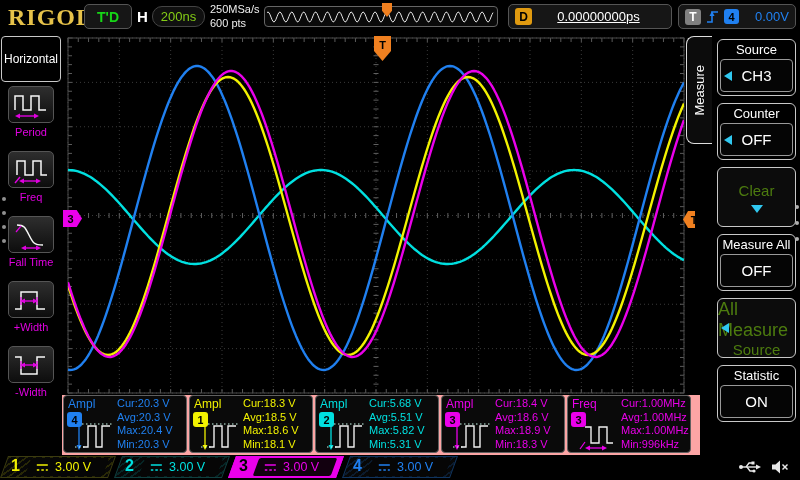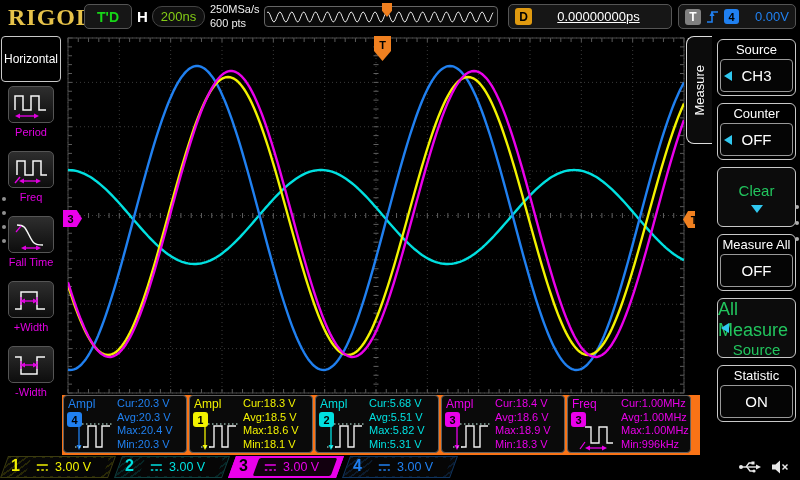--- a/index.html
+++ b/index.html
@@ -61,30 +61,30 @@
     border:1px solid #ddd; border-right:none; border-radius:8px 0 0 8px; display:flex;
     align-items:center; justify-content:center; }
   #measure-tab span { writing-mode:vertical-rl; transform:rotate(180deg); color:#fff; font-size:13px; }
   .rm-group { margin:0 4px 7px 22px; border:1px solid #c8c8c8; border-radius:6px; padding:1px 2px 3px 2px; }
   .rm-header { color:#fff; font-size:13px; text-align:center; padding:1px 0 2px 0; }
   .rm-btn { position:relative; background:#050505; border:1px solid #999; border-radius:4px;
     height:33px; display:flex; align-items:center; justify-content:center;
     color:#fff; font-size:15px; }
   .rm-big { position:relative; margin:0 4px 7px 22px; background:#0c0c0c; border:1px solid #c8c8c8;
     border-radius:6px; display:flex; flex-direction:column; align-items:center;
-    justify-content:center; color:#22c55e; font-size:15px; }
+    justify-content:center; color:#4d7c0f; font-size:15px; }
   .tri-left { position:absolute; left:3px; top:50%; margin-top:-5px; width:0; height:0;
     border-top:5px solid transparent; border-bottom:5px solid transparent;
     border-right:8px solid #30c8f0; }
   .tri-down { width:0; height:0; border-left:6px solid transparent; border-right:6px solid transparent;
     border-top:8px solid #30c8f0; margin-top:6px; }
   #right-dots { position:absolute; right:1px; top:172px; display:flex; flex-direction:column; gap:12px; }
   #right-dots i { width:4px; height:4px; border-radius:50%; background:#b0b0b0; }
   
-  #measure-bar { position:absolute; left:62px; top:395px; width:638px; height:60px; background:#f97316;
+  #measure-bar { position:absolute; left:62px; top:395px; width:638px; height:60px; background:#fca5a5;
     display:flex; gap:2px; padding-left:1px; }
   .m-box { position:relative; width:124px; height:58px; background:#0a0a0a; border:1px solid #606060;
     border-radius:4px; }
   .m-label { position:absolute; left:4px; top:1px; font-size:12px; }
   .m-badge { position:absolute; left:3px; top:16px; }
   .m-icon { position:absolute; left:9px; top:21px; }
   .m-rows { position:absolute; left:53px; top:1px; font-size:11px; line-height:13.5px; white-space:nowrap; }
   
   #status-bar { position:absolute; left:0; top:455px; width:800px; height:25px; background:#000; }
   .ch-seg { position:absolute; top:1px; width:108px; height:22px; }

